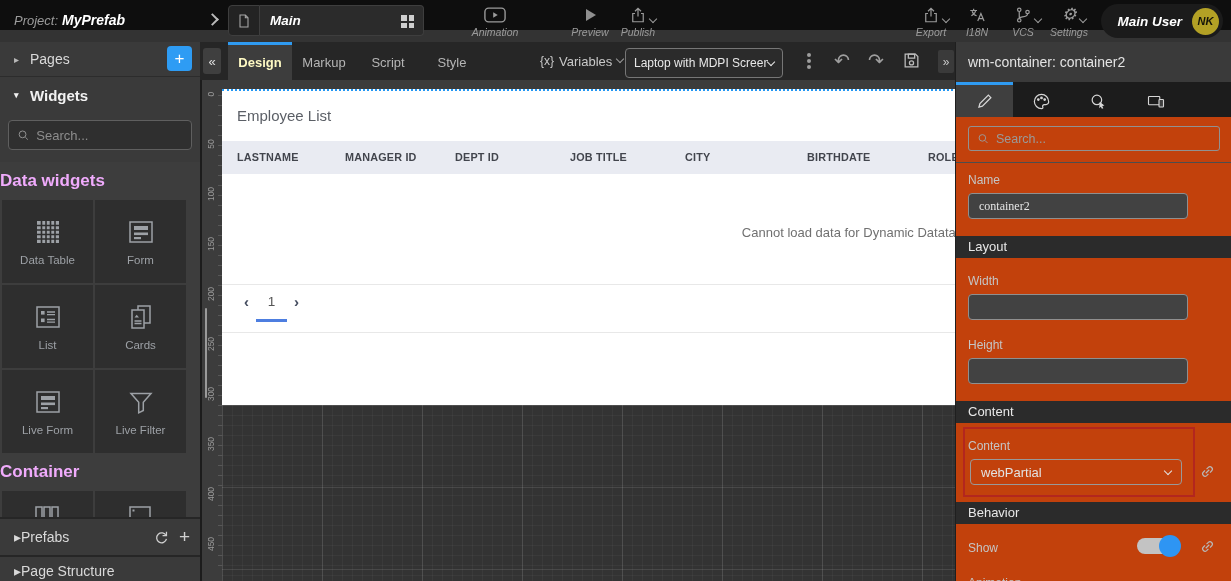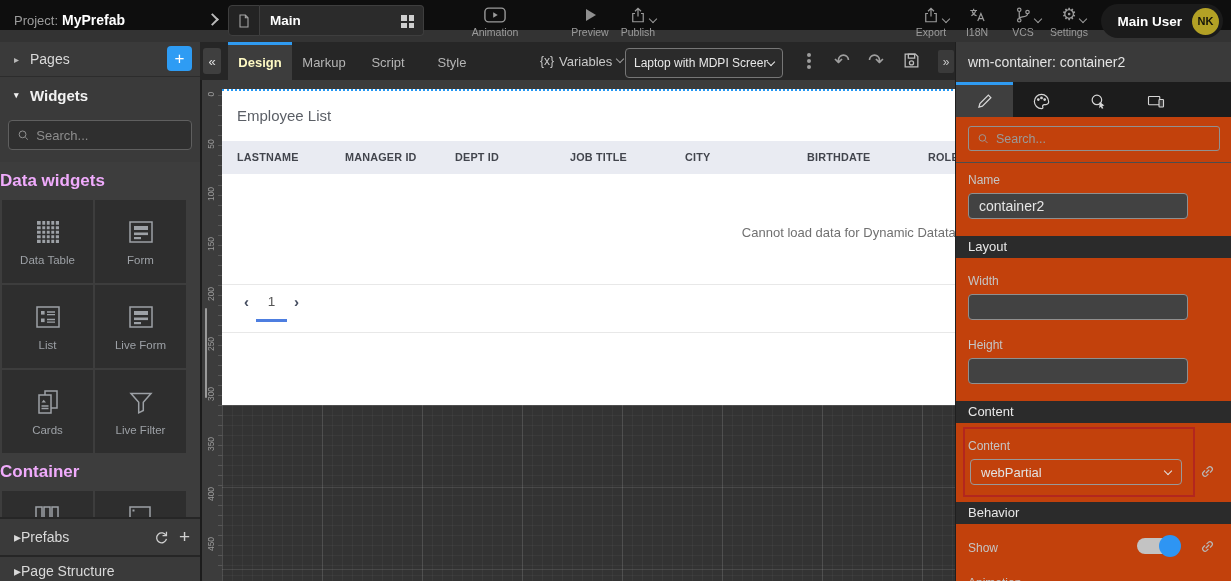--- a/index.html
+++ b/index.html
@@ -1,21 +1,21 @@
 <!DOCTYPE html>
 <html><head>
 <meta charset="utf-8">
 <style>
   * { margin:0; padding:0; box-sizing:border-box; }
   body { font-family:"Liberation Sans", sans-serif; background:#000; }
   .app { position:relative; width:1231px; height:581px; overflow:hidden; background:#333; font-family:"Liberation Sans", sans-serif; }
   .abs { position:absolute; }
 
   
-  .topbar { position:absolute; left:0; top:0; width:1231px; height:30px; background:#0e0e0e; }
+  .topbar { position:absolute; left:0; top:0; width:1231px; height:30px; background:#0e0e0e;font-style:italic; }
   .project { position:absolute; left:14px; top:12px; font-size:13px; color:#9c9c9c; }
   .project b { color:#ffffff; font-size:14px; font-weight:700; margin-left:4px; }
   .chev-right-big { position:absolute; left:208px; top:15px; width:9px; height:9px; border-top:2px solid #b9b9b9; border-right:2px solid #b9b9b9; transform:rotate(45deg); }
   .pagetab { position:absolute; left:228px; top:5px; height:31px; display:flex; }
   .doc-btn { width:32px; height:31px; background:#232323; border:1px solid #3e3e3e; border-radius:4px 0 0 4px; display:flex; align-items:center; justify-content:center; color:#a8a8a8; }
   .main-tab { width:164px; height:31px; background:#2b2b2b; border:1px solid #3e3e3e; border-left:none; border-radius:0 4px 4px 0; display:flex; align-items:center; color:#fff; font-size:13.5px; font-weight:700; padding:0 10px; position:relative; }
   .grid4 { position:absolute; right:9px; top:9px; width:13px; height:13px; display:grid; grid-template-columns:5.5px 5.5px; grid-template-rows:5.5px 5.5px; gap:2px; }
   .grid4 span { background:#cfcfcf; }
   .tb-item { position:absolute; top:5px; width:56px; display:flex; flex-direction:column; align-items:center; color:#9b9b9b; }
   .tb-item .ic { height:19px; display:flex; align-items:center; justify-content:center; position:relative; }
@@ -89,21 +89,21 @@
   
   .inspector { position:absolute; left:955px; top:42px; width:276px; height:539px; background:#c2410c; border-left:1px solid #1f1f1f; overflow:hidden; }
   .insp-header { height:40px; display:flex; align-items:center; padding-left:12px; color:#e3e3e3; font-size:14px; background:#3a3a3a; }
   .insp-tabs { position:relative; height:35px; background:#1c1c1c; display:flex; }
   .insp-tab { width:57px; height:35px; display:flex; align-items:center; justify-content:center; color:#d6d6d6; border-top:3px solid transparent; }
   .insp-tab.active { background:#3f3f3f; border-top:3px solid #2f9bf2; }
   .insp-search { position:absolute; left:12px; top:84px; width:252px; height:25px; border:1px solid #919191; border-radius:3px; display:flex; align-items:center; padding:0 8px; color:#9a9a9a; }
   .insp-search input::placeholder { color:#9a9a9a; font-size:12.5px; }
   .insp-sep { position:absolute; left:0; top:120px; width:276px; height:1px; background:#4d4d4d; }
   .flabel { position:absolute; left:12px; font-size:12px; color:#c5c5c5; }
-  .finput { position:absolute; left:12px; width:220px; height:26px; background:#424242; border:1px solid #8f8f8f; border-radius:4px; color:#e5e5e5; font-size:14px; padding:0 10px; outline:none; font-family:Liberation Sans, sans-serif; }
+  .finput { position:absolute; left:12px; width:220px; height:26px; background:#424242; border:1px solid #8f8f8f; border-radius:4px; color:#e5e5e5; font-size:12px; padding:0 10px; outline:none; font-family:Liberation Serif, serif; }
   .sect { position:absolute; left:0; width:276px; height:22px; background:#2b2b2b; color:#e8e8e8; font-size:13px; line-height:22px; padding-left:12px; }
   .redbox { position:absolute; left:7px; top:385px; width:232px; height:70px; border:2px solid #b3261e; }
   .cselect { position:absolute; left:14px; top:417px; width:212px; height:26px; border:1px solid #999; border-radius:4px; display:flex; align-items:center; padding:0 10px; color:#e2e2e2; font-size:13px; }
   .cselect .chev-sm { border-color:#e2e2e2; margin-left:auto; margin-top:-3px; }
   .link-ic { position:absolute; color:#b8b8b8; }
   .switch { position:absolute; left:181px; top:496px; width:42px; height:16px; border-radius:8px; background:#c3c3c3; }
   .switch::after { content:''; position:absolute; right:-2px; top:-3px; width:22px; height:22px; border-radius:50%; background:#2e95f3; }
   .clipped-label { position:absolute; left:12px; top:534px; font-size:12px; color:#c5c5c5; }
 
   svg { display:block; }
@@ -292,35 +292,35 @@
               <rect x="4" y="5" width="22" height="20" stroke="currentColor" stroke-width="1.5"></rect>
               <rect x="8" y="9" width="3.6" height="3.6" fill="currentColor"></rect>
               <path d="M14 10h8M14 12.6h8" stroke="currentColor" stroke-width="1.4"></path>
               <rect x="8" y="16.5" width="3.6" height="3.6" fill="currentColor"></rect>
               <path d="M14 17.5h8M14 20.1h8" stroke="currentColor" stroke-width="1.4"></path>
             </svg>
           <span class="tlabel">List</span>
         </div>
         <div class="tile">
           <svg width="30" height="30" viewBox="0 0 30 30" fill="none">
+              <rect x="12" y="4" width="12" height="17" stroke="currentColor" stroke-width="1.5"></rect>
+              <rect x="6" y="8" width="12" height="18" fill="#2e2e2e" stroke="currentColor" stroke-width="1.5"></rect>
+              <path d="M8.5 15.5l2.2-2.8 2.3 2.8z" fill="currentColor"></path>
+              <path d="M8.5 19h7M8.5 21.5h7" stroke="currentColor" stroke-width="1.3"></path>
+            </svg>
+          <span class="tlabel">Cards</span>
+        </div>
+        <div class="tile">
+          <svg width="30" height="30" viewBox="0 0 30 30" fill="none">
               <rect x="4" y="5" width="22" height="20" stroke="currentColor" stroke-width="1.5"></rect>
               <rect x="8" y="9" width="14" height="4" fill="currentColor"></rect>
               <rect x="8" y="15.5" width="14" height="2.6" fill="currentColor"></rect>
               <rect x="8" y="20" width="7" height="2.2" fill="currentColor"></rect>
             </svg>
           <span class="tlabel">Live Form</span>
-        </div>
-        <div class="tile">
-          <svg width="30" height="30" viewBox="0 0 30 30" fill="none">
-              <rect x="12" y="4" width="12" height="17" stroke="currentColor" stroke-width="1.5"></rect>
-              <rect x="6" y="8" width="12" height="18" fill="#2e2e2e" stroke="currentColor" stroke-width="1.5"></rect>
-              <path d="M8.5 15.5l2.2-2.8 2.3 2.8z" fill="currentColor"></path>
-              <path d="M8.5 19h7M8.5 21.5h7" stroke="currentColor" stroke-width="1.3"></path>
-            </svg>
-          <span class="tlabel">Cards</span>
         </div>
         <div class="tile">
           <svg width="30" height="30" viewBox="0 0 30 30" fill="none">
               <path d="M5 6.5h20l-7.7 8.7v8.3l-4.6 2.3V15.2z" stroke="currentColor" stroke-width="1.5"></path>
             </svg>
           <span class="tlabel">Live Filter</span>
         </div>
       </div>
       <div class="group-label">Container</div>
       <div class="tile-grid">

